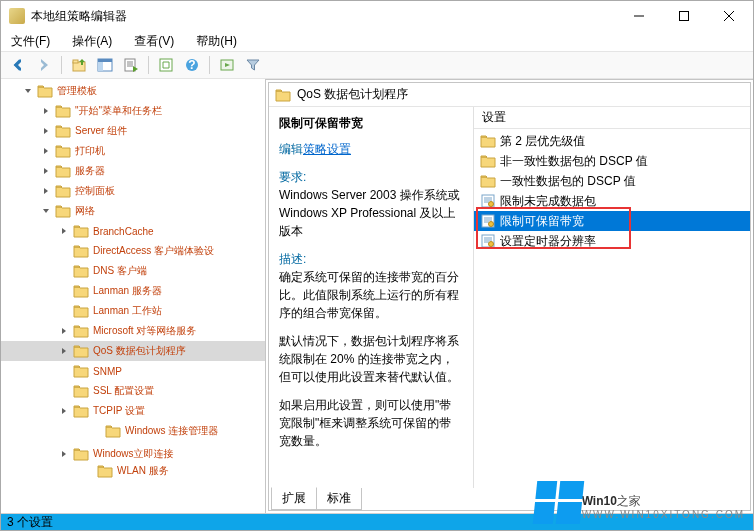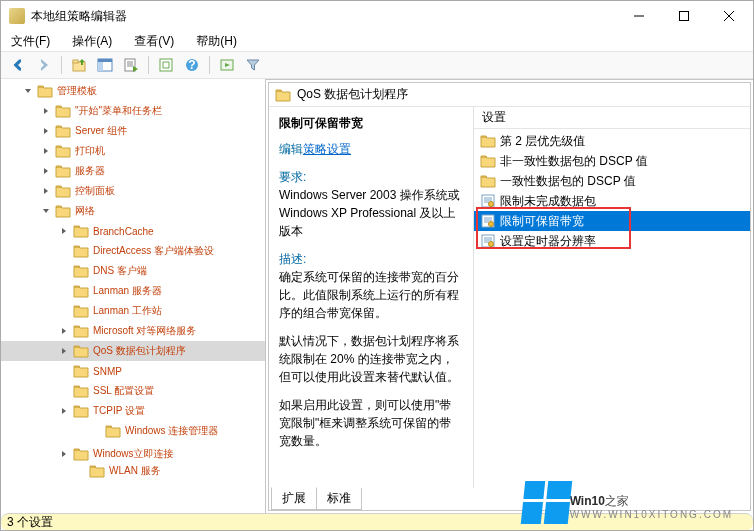--- a/index.html
+++ b/index.html
@@ -52,23 +52,23 @@
 .setting-row { display: flex; align-items: center; height: 20px; padding: 0 6px; gap: 4px; }
 .setting-row.selected { background: #0078d7; color: #fff; }
 .setting-icon { width: 16px; height: 16px; display: flex; align-items: center; justify-content: center; }
 
 .highlight-box { position: absolute; border: 2px solid #e83434; pointer-events: none; }
 
 .tabs { height: 22px; display: flex; align-items: flex-end; padding: 0 2px; background: #fff; border-top: 1px solid #fff; }
 .tab { padding: 2px 10px; border: 1px solid #c5c5c5; border-top: none; margin-right: -1px; background: #fff; font-size: 12px; }
 .tab.active { border-top: 1px solid #fff; }
 
-.statusbar { height: 18px; padding: 0 6px; display: flex; align-items: center; font-size: 12px; background: #fef9c3; border-top: 1px solid #d0d0d0; border-radius: 8px; }
-
-.watermark { position: absolute; right: 20px; bottom: 6px; display: flex; align-items: center; gap: 0; }
+.statusbar { height: 18px; padding: 0 6px; display: flex; align-items: center; font-size: 12px; background: #0ea5e9; border-top: 1px solid #d0d0d0; }
+
+.watermark { position: absolute; right: 8px; bottom: 6px; display: flex; align-items: center; gap: 0; }
 .win-logo { display: grid; grid-template-columns: 20px 24px; grid-template-rows: 18px 22px; gap: 3px; transform: skewX(-6deg); }
 .win-logo div { background: #0d9cf0; }
 .wm-text { font-size: 22px; font-weight: 300; color: #4b4b4b; }
 .wm-text b { font-weight: 700; color: #2b2b2b; }
 .wm-text small { display: block; font-size: 10px; color: #888; letter-spacing: 2px; margin-top: -2px; text-align: right; }
 </style>
 </head>
 <body>
 
 <div class="titlebar">
@@ -359,21 +359,21 @@
             <svg viewBox="0 0 8 8">
               <path d="M2 1l4 3-4 3z" fill="#606060"></path>
             </svg>
           </span>
           <span class="folder-icon"><svg viewBox="0 0 16 14">
               <path d="M1 3h5l1 1h8v9H1z" fill="#f7d77a" stroke="#caa43f"></path>
               <path d="M1 2h5l1 1H1z" fill="#f7d77a" stroke="#caa43f"></path>
             </svg></span>
           <span class="tree-label">Windows立即连接</span>
         </div>
-        <div class="tree-row" style="padding-left: 56px; margin-left: 16px;">
+        <div class="tree-row" style="padding-left: 80px;">
           <span class="expander"></span>
           <span class="folder-icon"><svg viewBox="0 0 16 14">
               <path d="M1 3h5l1 1h8v9H1z" fill="#f7d77a" stroke="#caa43f"></path>
               <path d="M1 2h5l1 1H1z" fill="#f7d77a" stroke="#caa43f"></path>
             </svg></span>
           <span class="tree-label">WLAN 服务</span>
         </div>
       </div>
   </div>
 

